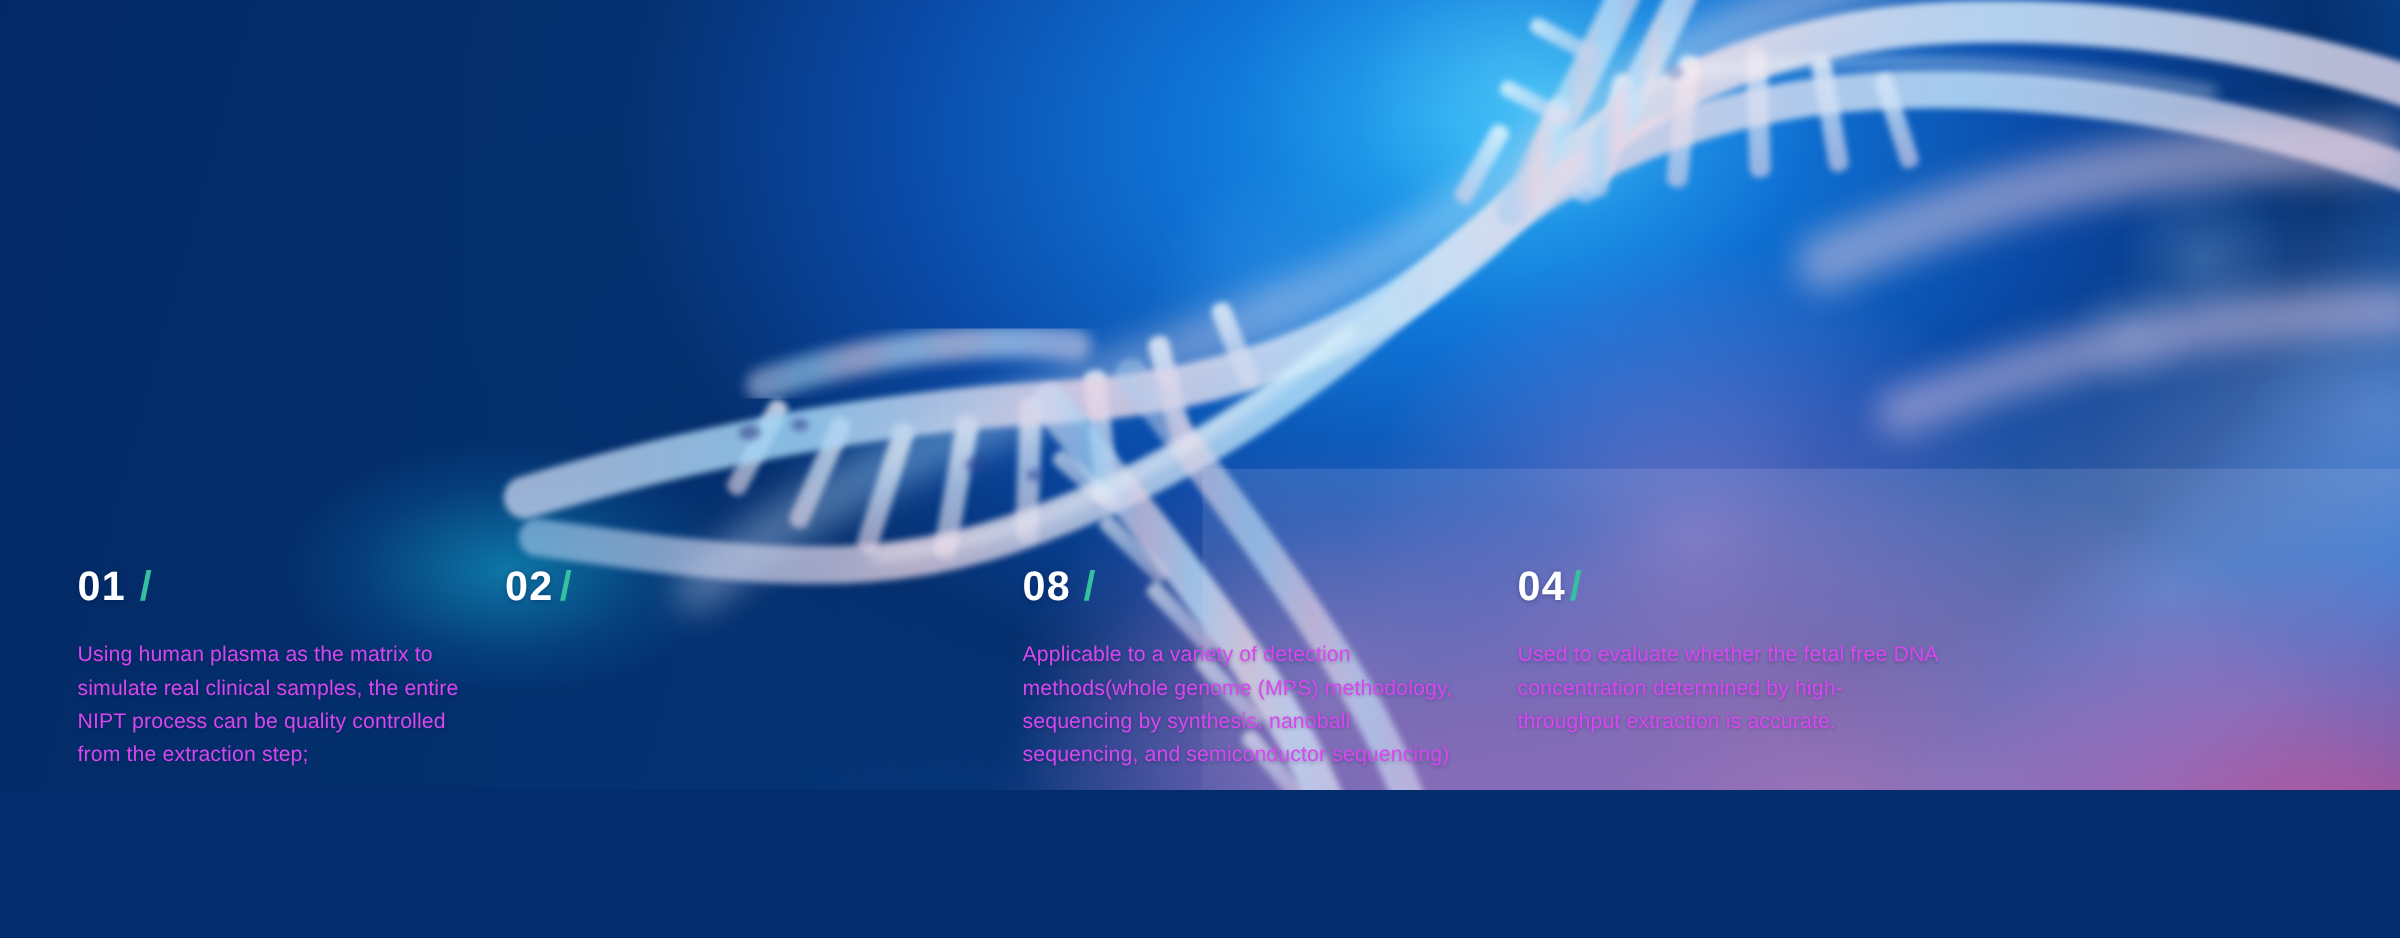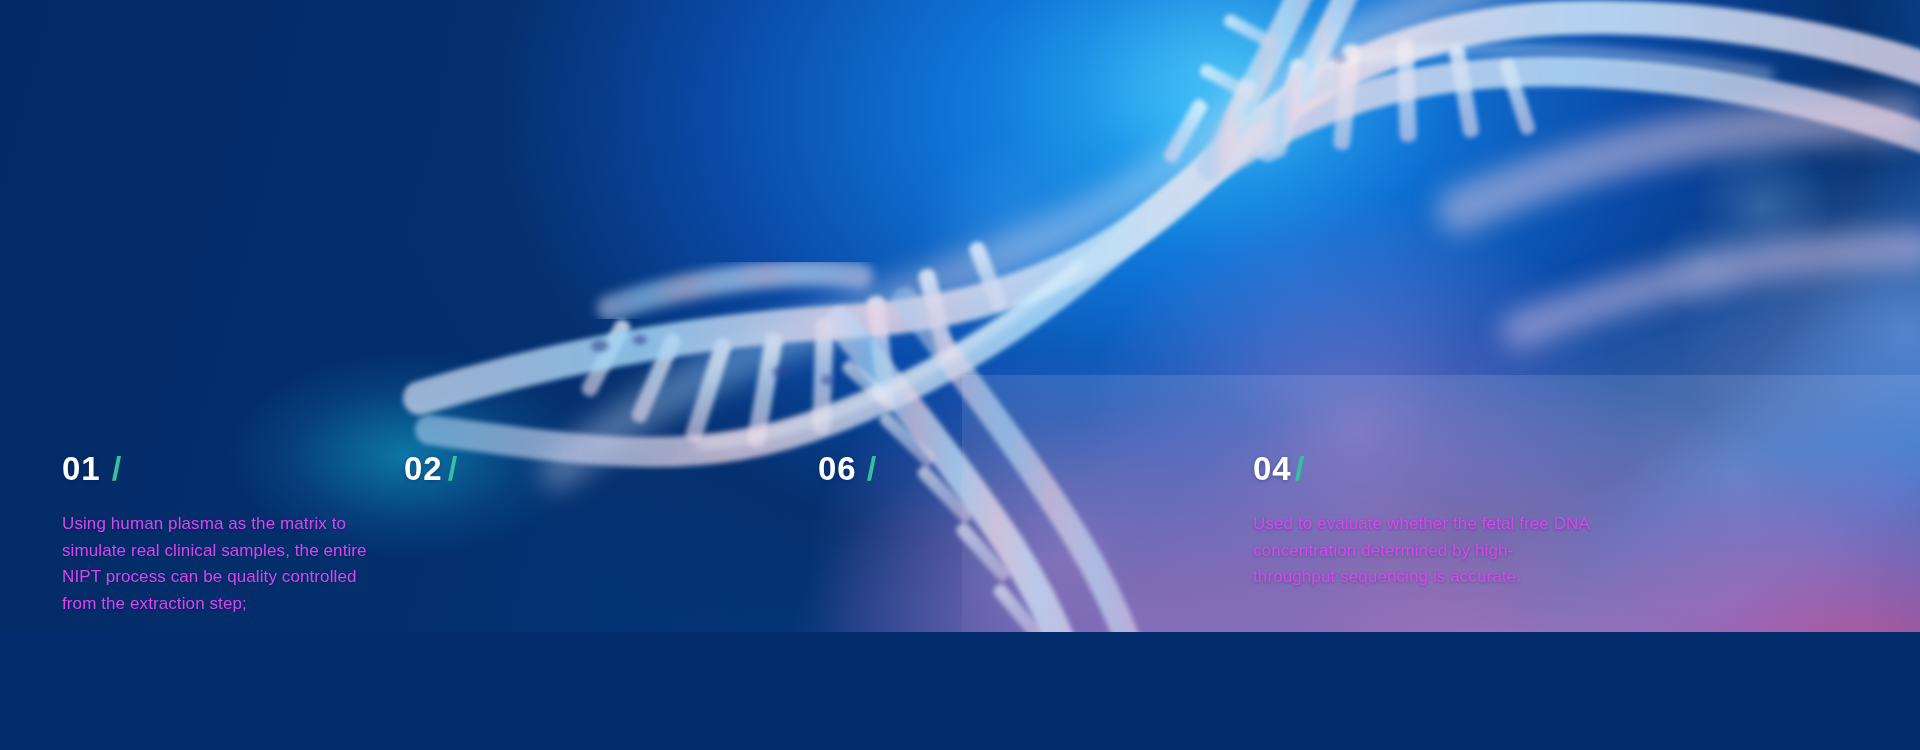--- a/index.html
+++ b/index.html
@@ -66,21 +66,21 @@
   .cols{
     position:absolute;left:0;top:0;width:1920px;height:750px;
     display:flex;align-items:flex-start;
   }
   .col{
     position:absolute;top:452px;
   }
   .col-0{left:62px;width:330px;}
   .col-1{left:404px;width:340px;}
   .col-2{left:818px;width:350px;}
-  .col-3{left:1214px;width:340px;margin-left:39px;}
+  .col-3{left:1214px;width:340px;}
 
   .num-row{
     display:flex;align-items:baseline;
     line-height:1;
     margin-bottom:26px;
     white-space:nowrap;
   }
   .num{
     font-size:33px;font-weight:700;color:#ffffff;
     letter-spacing:1px;
@@ -255,28 +255,29 @@
 
     <div class="col col-1">
       <div class="num-row">
         <span class="num">02</span>
         <span class="slash">/</span>
       </div>
     </div>
 
     <div class="col col-2">
       <div class="num-row">
-        <span class="num">06</span>
-        <span class="slash">/</span>
-      </div>
+        <span class="num">08</span>
+        <span class="slash">/</span>
+      </div>
+      <div class="body-text">Applicable to a variety of detection methods(whole genome (MPS) methodology, sequencing by synthesis, nanoball sequencing, and semiconductor sequencing)</div>
     </div>
 
     <div class="col col-3">
       <div class="num-row">
         <span class="num">04</span>
         <span class="slash">/</span>
       </div>
-      <div class="body-text">Used to evaluate whether the fetal free DNA concentration determined by high-throughput sequencing is accurate.</div>
+      <div class="body-text">Used to evaluate whether the fetal free DNA concentration determined by high-throughput extraction is accurate.</div>
     </div>
 
   </div>
 
 </div>
 
 </body></html>

